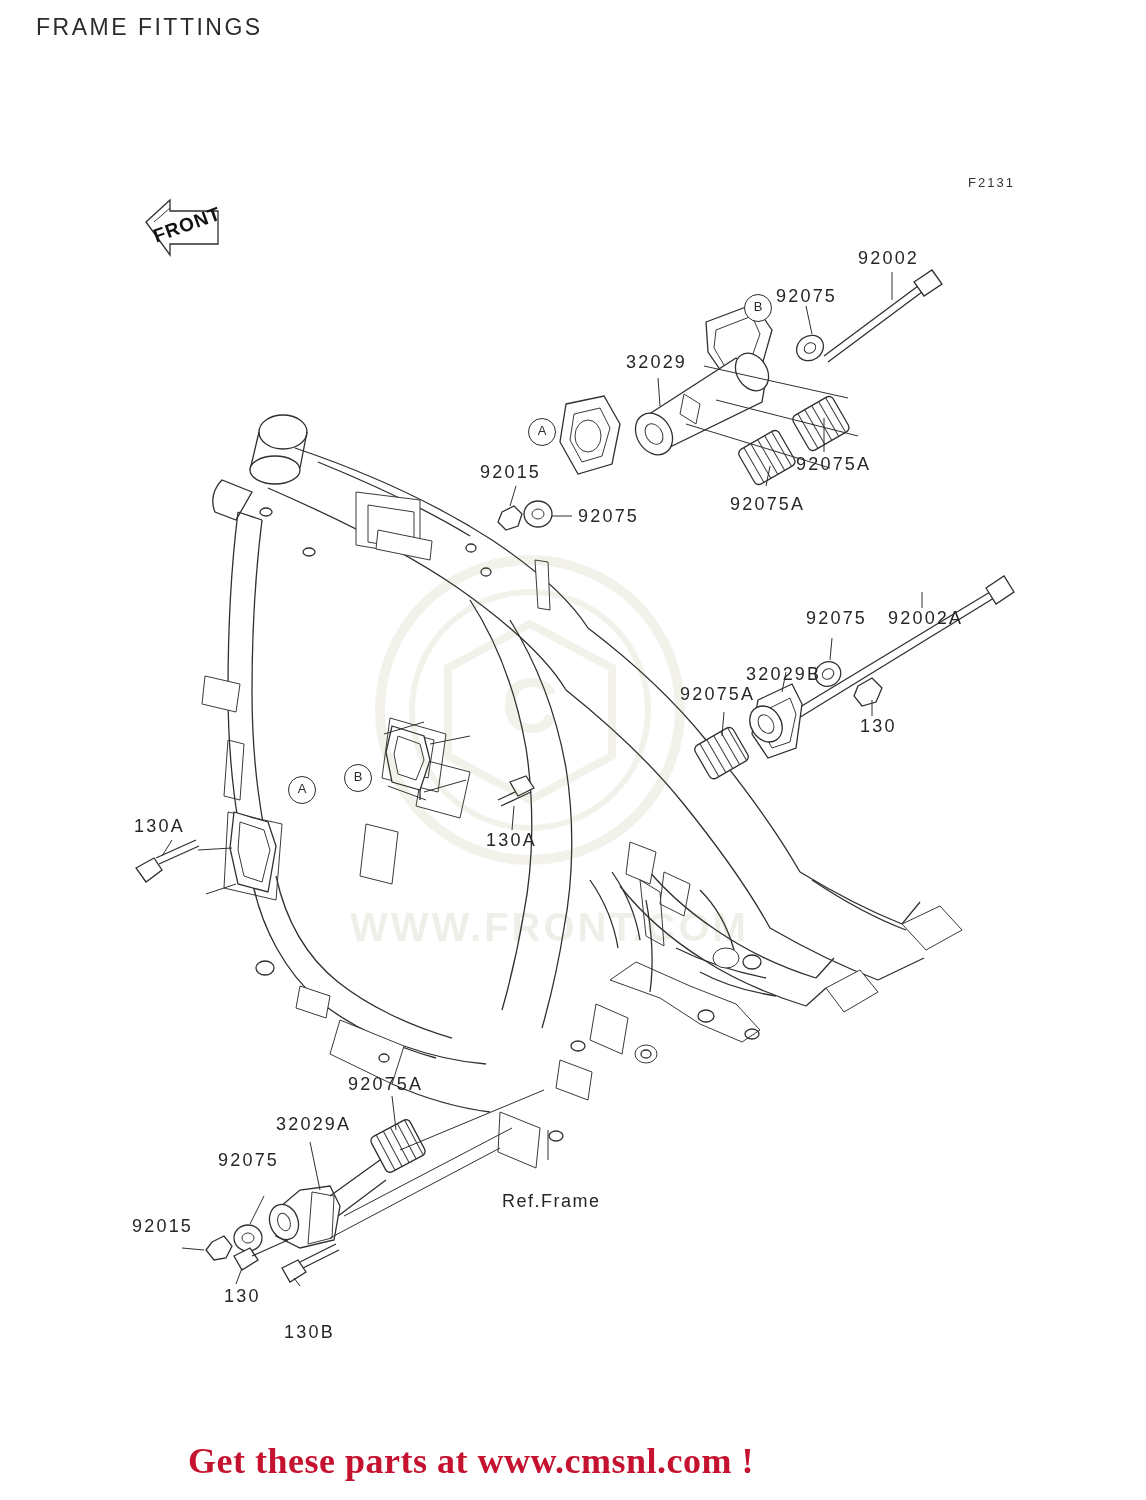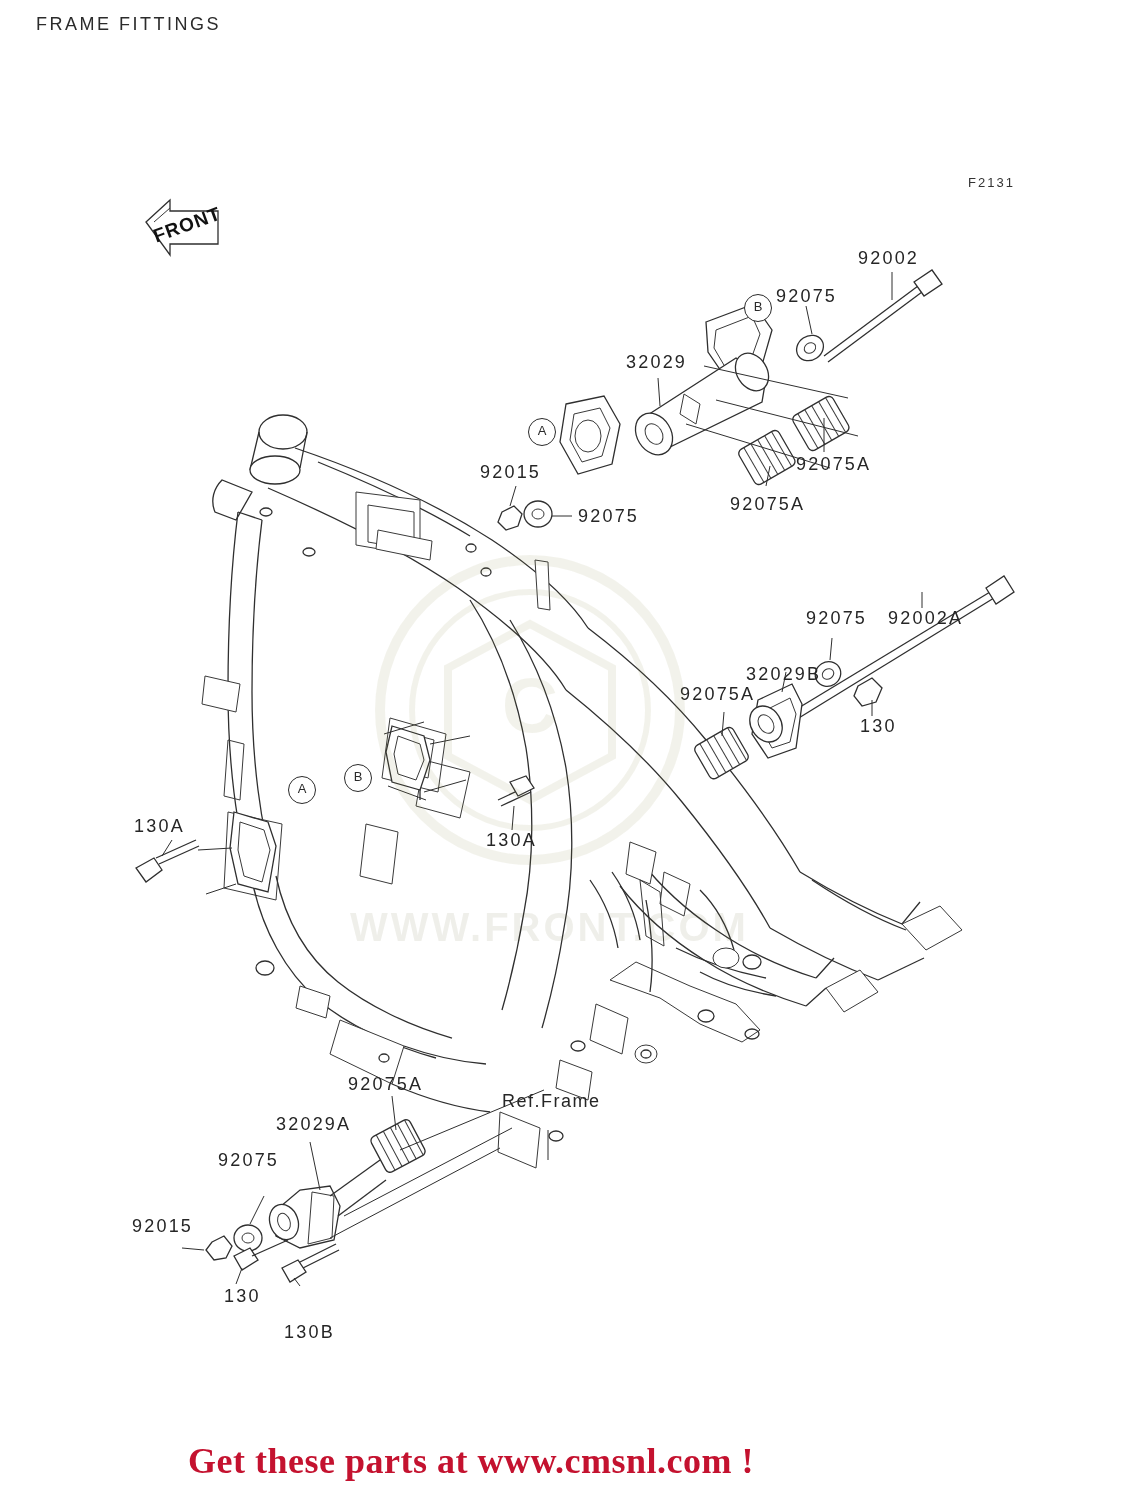--- a/index.html
+++ b/index.html
@@ -13,21 +13,21 @@
     position: relative;
     font-family: "Liberation Sans", sans-serif;
     color: #1a1a1a;
     overflow: hidden;
   }
 
   #page-title {
     position: absolute;
     left: 36px;
     top: 14px;
-    font-size: 18px;
+    font-size: 23px;
     letter-spacing: 2.5px;
     color: #2b2b2b;
     font-family: "Liberation Sans", sans-serif;
   }
 
   #diagram-area {
     position: absolute;
     left: 0;
     top: 0;
     width: 1146px;
@@ -404,21 +404,21 @@
   <div class="part-label" style="left:860px; top:716px;">130</div>
   <div class="part-label" style="left:134px; top:816px;">130A</div>
   <div class="part-label" style="left:486px; top:830px;">130A</div>
   <div class="part-label" style="left:348px; top:1074px;">92075A</div>
   <div class="part-label" style="left:276px; top:1114px;">32029A</div>
   <div class="part-label" style="left:218px; top:1150px;">92075</div>
   <div class="part-label" style="left:132px; top:1216px;">92015</div>
   <div class="part-label" style="left:224px; top:1286px;">130</div>
   <div class="part-label" style="left:284px; top:1286px;margin-top:36px;">130B</div>
 
-  <div class="part-label" style="left:502px; top:1091px; letter-spacing:1.5px;">Ref.Frame</div>
+  <div class="part-label" style="left:502px; top:1191px; letter-spacing:1.5px;">Ref.Frame</div>
 
   <div id="watermark">
     <svg width="470" height="470" viewBox="0 0 470 470">
       <circle cx="200" cy="190" r="150" fill="none" stroke="#8a8a4a" stroke-width="10"></circle>
       <circle cx="200" cy="190" r="118" fill="none" stroke="#8a8a4a" stroke-width="6"></circle>
       <path d="M118 148 L200 104 L282 148 L282 236 L200 280 L118 236 Z" fill="none" stroke="#8a8a4a" stroke-width="8"></path>
       <text x="200" y="212" font-size="78" font-family="Liberation Sans, sans-serif" font-weight="bold" fill="#8a8a4a" text-anchor="middle">C</text>
     </svg>
     <div class="wm-text">WWW.FRONT.COM</div>
   </div>

